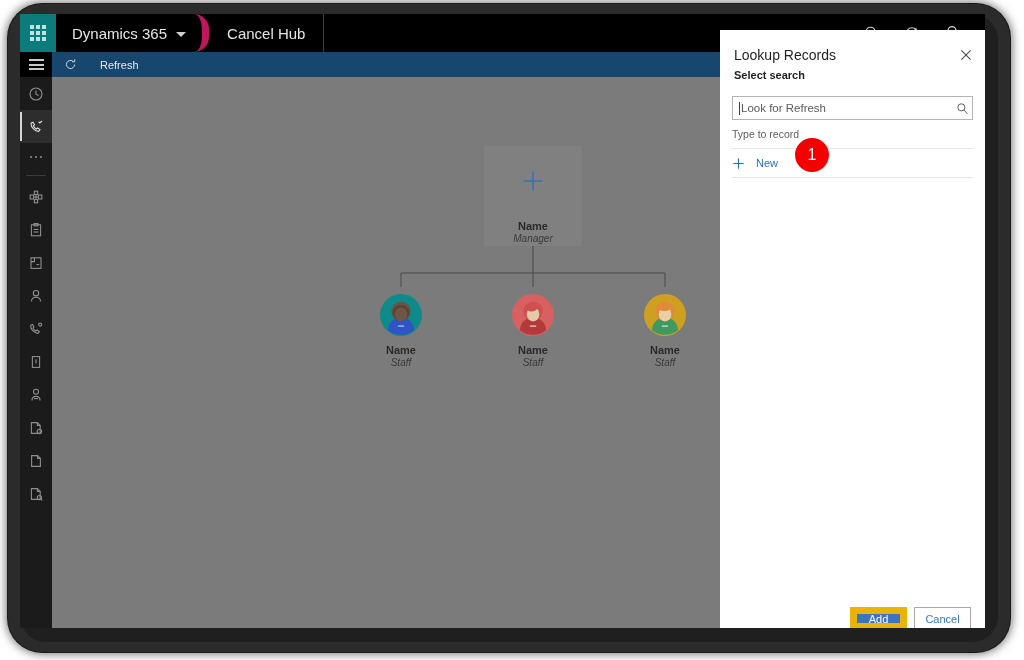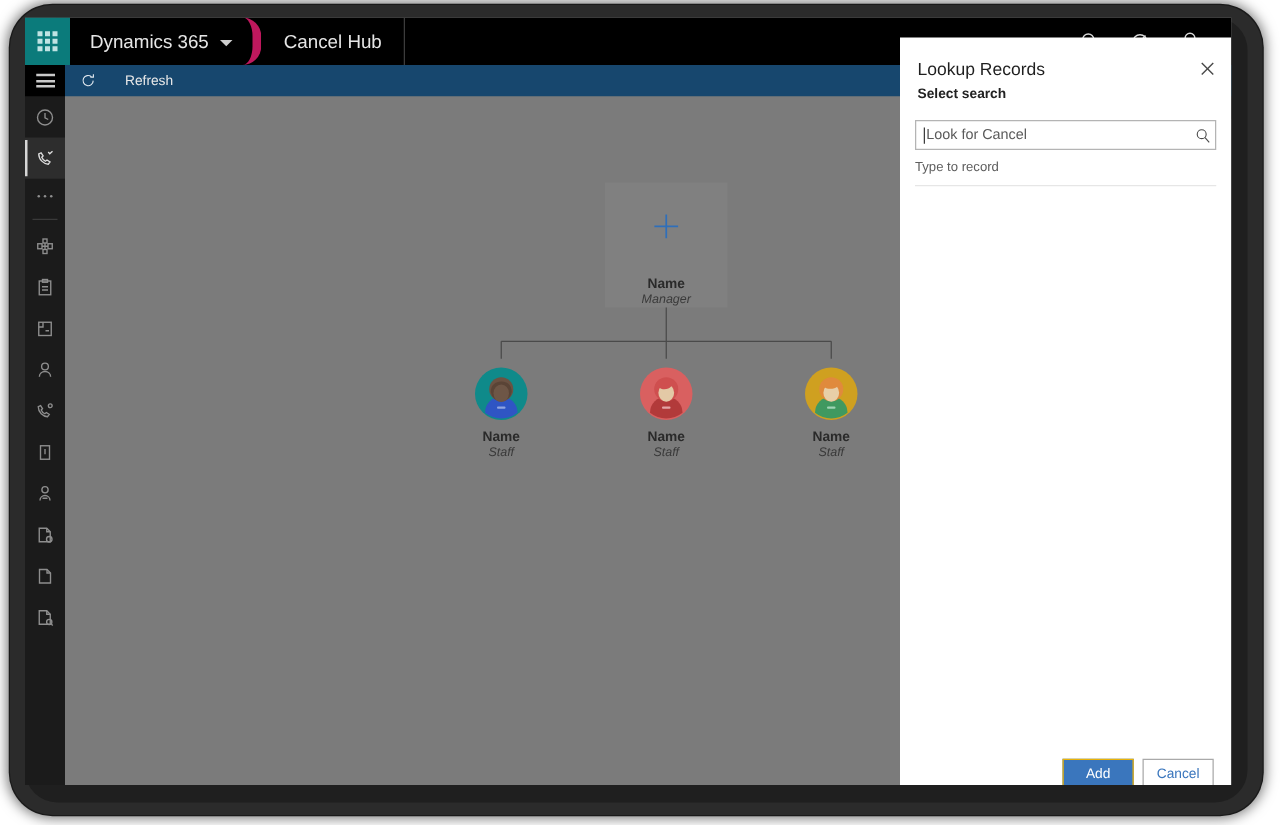--- a/index.html
+++ b/index.html
@@ -349,21 +349,21 @@
   }
   .btn {
     height: 23px;
     min-width: 57px;
     font-size: 11px;
     display: flex;
     align-items: center;
     justify-content: center;
     box-sizing: border-box;
   }
-  .btn-primary { background: #3a76bd; color: #ffffff; border: 1px solid #eab308; }
+  .btn-primary { background: #3a76bd; color: #ffffff; border: 7px solid #eab308; }
   .btn-secondary { background: #ffffff; color: #3a76bd; border: 1px solid #a9a9a9; }
 </style>
 </head>
 <body>
 
 <div id="screen">
 
   <div class="bezel">
     <div class="bezel-inner"></div>
   </div>
@@ -627,33 +627,43 @@
         <div class="panel-close">
           <svg width="12" height="12" viewBox="0 0 12 12" fill="none" stroke="currentColor" stroke-width="1.1">
             <line x1="1.4" y1="1.4" x2="10.6" y2="10.6"></line>
               <line x1="10.6" y1="1.4" x2="1.4" y2="10.6"></line>
           </svg>
         </div>
       </div>
 
       <div class="search-row">
         <div class="caret-bar"></div>
-        <div class="search-ph">Look for Cancel</div>
+        <div class="search-ph">Look for Refresh</div>
         <div class="search-ico">
           <svg width="13" height="13" viewBox="0 0 16 16" fill="none" stroke="currentColor" stroke-width="1.1">
             <circle cx="6.6" cy="6.6" r="4.4"></circle>
               <line x1="9.9" y1="9.9" x2="14" y2="14.6"></line>
           </svg>
         </div>
       </div>
 
       <div class="hint-row">
         <span>Type to record</span>
       </div>
 
+      <div class="new-row">
+        <span class="new-plus">
+          <svg width="13" height="13" viewBox="0 0 14 14" fill="none" stroke="currentColor" stroke-width="1.2">
+            <line x1="7" y1="1.4" x2="7" y2="12.6"></line>
+              <line x1="1.4" y1="7" x2="12.6" y2="7"></line>
+          </svg>
+        </span>
+        <span class="new-label">New</span>
+        <span class="badge">1</span>
+      </div>
 
       <div class="panel-footer">
         <div class="btn btn-primary">Add</div>
         <div class="btn btn-secondary">Cancel</div>
       </div>
 
     </div>
 
   </div>
 </div>

